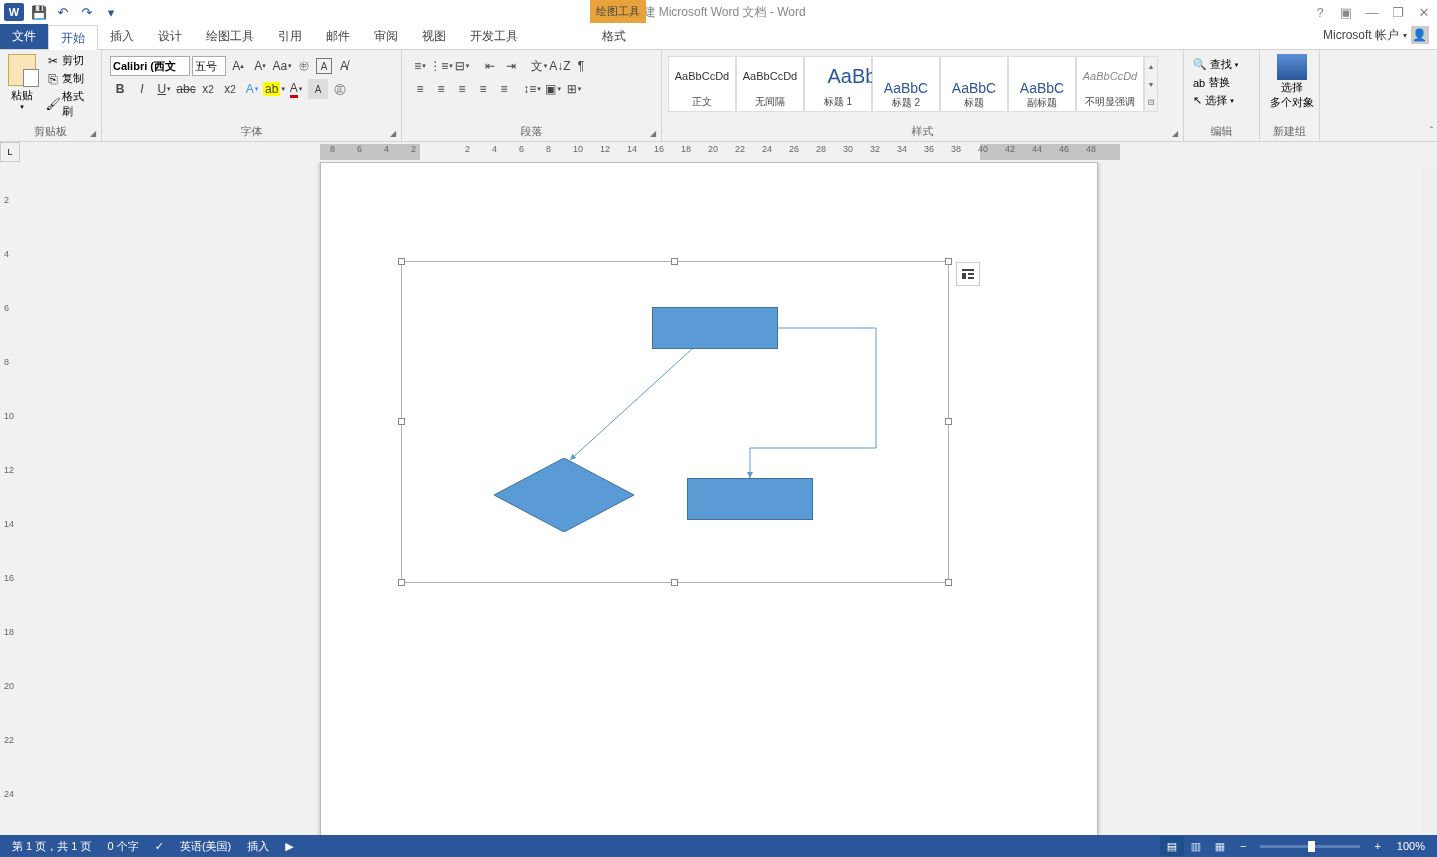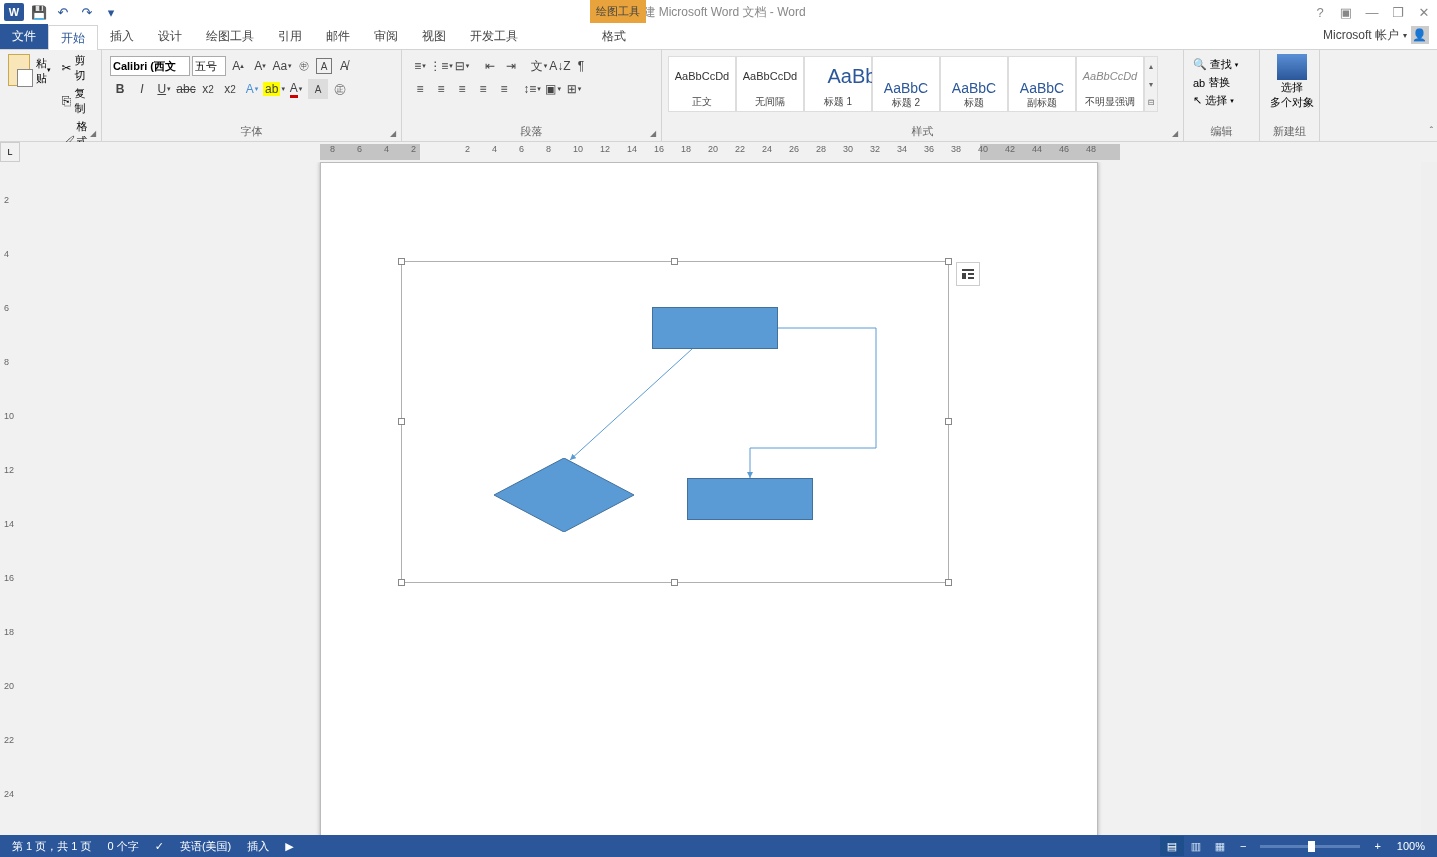--- a/index.html
+++ b/index.html
@@ -25,21 +25,21 @@
 .tab.active { background: #fff; color: #2b579a; border-top: 1px solid #d4d4d4; border-left: 1px solid #d4d4d4; border-right: 1px solid #d4d4d4; position: relative; top: 1px; }
 .tab.context { color: #444; position: absolute; left: 590px; }
 
 
 .ribbon { height: 92px; background: #f1f1f1; border-bottom: 1px solid #d4d4d4; display: flex; position: relative; }
 .group { border-right: 1px solid #d4d4d4; padding: 2px 4px 0 4px; display: flex; flex-direction: column; justify-content: space-between; }
 .group-label { font-size: 11px; color: #666; text-align: center; padding: 2px 0; }
 .group-content { flex: 1; display: flex; align-items: flex-start; }
 
 
-.clipboard-main { display: flex; flex-direction: row; align-items: center; padding: 2px 4px; text-align: right; }
+.clipboard-main { display: flex; flex-direction: column; align-items: center; padding: 2px 4px; }
 .paste-icon { width: 28px; height: 32px; background: #f8e6b8; border: 1px solid #c8a850; position: relative; }
 .paste-icon::after { content: ''; position: absolute; bottom: -2px; right: -4px; width: 14px; height: 16px; background: #fff; border: 1px solid #888; }
 .small-btns { display: flex; flex-direction: column; gap: 1px; margin-left: 2px; font-size: 11px; }
 .small-btn { display: flex; align-items: center; gap: 2px; padding: 1px 4px; cursor: pointer; }
 .small-icon { width: 14px; height: 14px; display: inline-flex; align-items: center; justify-content: center; font-size: 12px; }
 
 
 .font-row { display: flex; gap: 2px; align-items: center; margin-bottom: 3px; }
 .font-combo { border: 1px solid #ababab; background: #fff; font-size: 11px; height: 20px; padding: 0 2px; }
 .font-name { width: 80px; font-weight: bold; }

